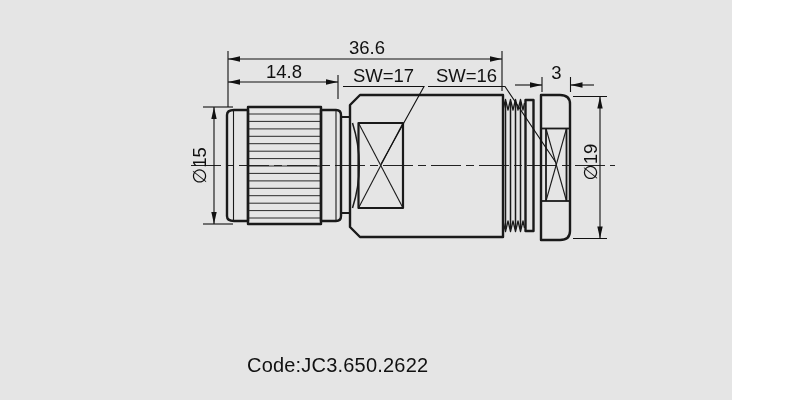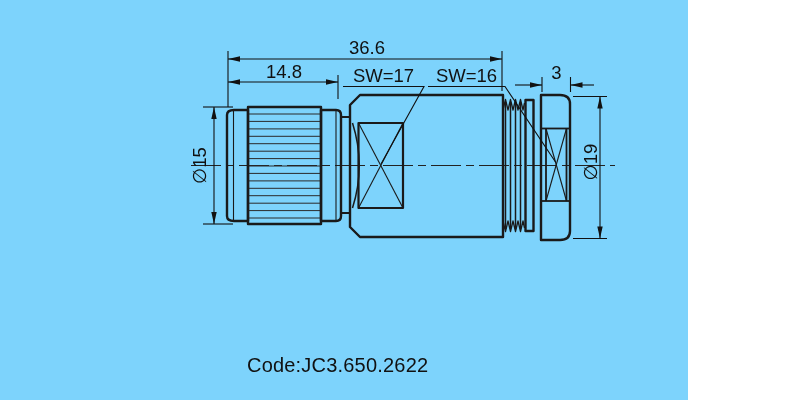--- a/index.html
+++ b/index.html
@@ -1,20 +1,20 @@
 <!DOCTYPE html>
 <html><head>
 <meta charset="utf-8">
 <style>
   html,body{margin:0;padding:0;}
   body{
     width:800px;height:400px;background:#ffffff;overflow:hidden;
     font-family:"Liberation Sans","DejaVu Sans",sans-serif;
   }
-  .stage{position:relative;width:688px;height:400px;background:#7dd3fc;}
+  .stage{position:relative;width:688px;height:400px;background:#e5e5e5;padding-left:44px;}
   svg{position:absolute;left:0;top:0;}
   .dim-text{
     font-family:"Liberation Sans","DejaVu Sans",sans-serif;
     font-size:18.5px;fill:#111111;
   }
   .info-block{
     position:absolute;left:247px;top:298px;
     font-size:20px;line-height:27px;letter-spacing:0.2px;
     color:#111111;white-space:pre;
   }

